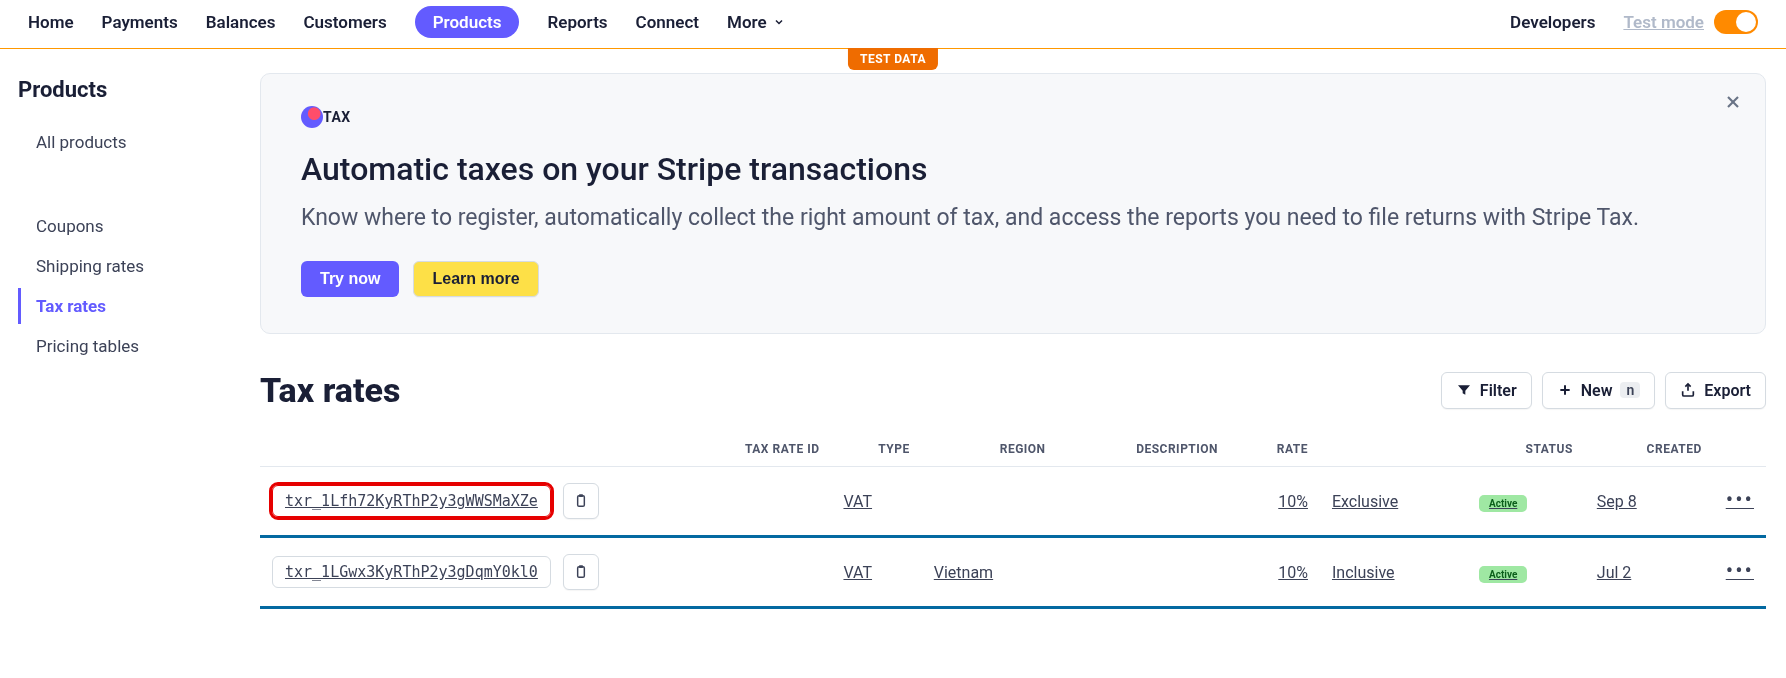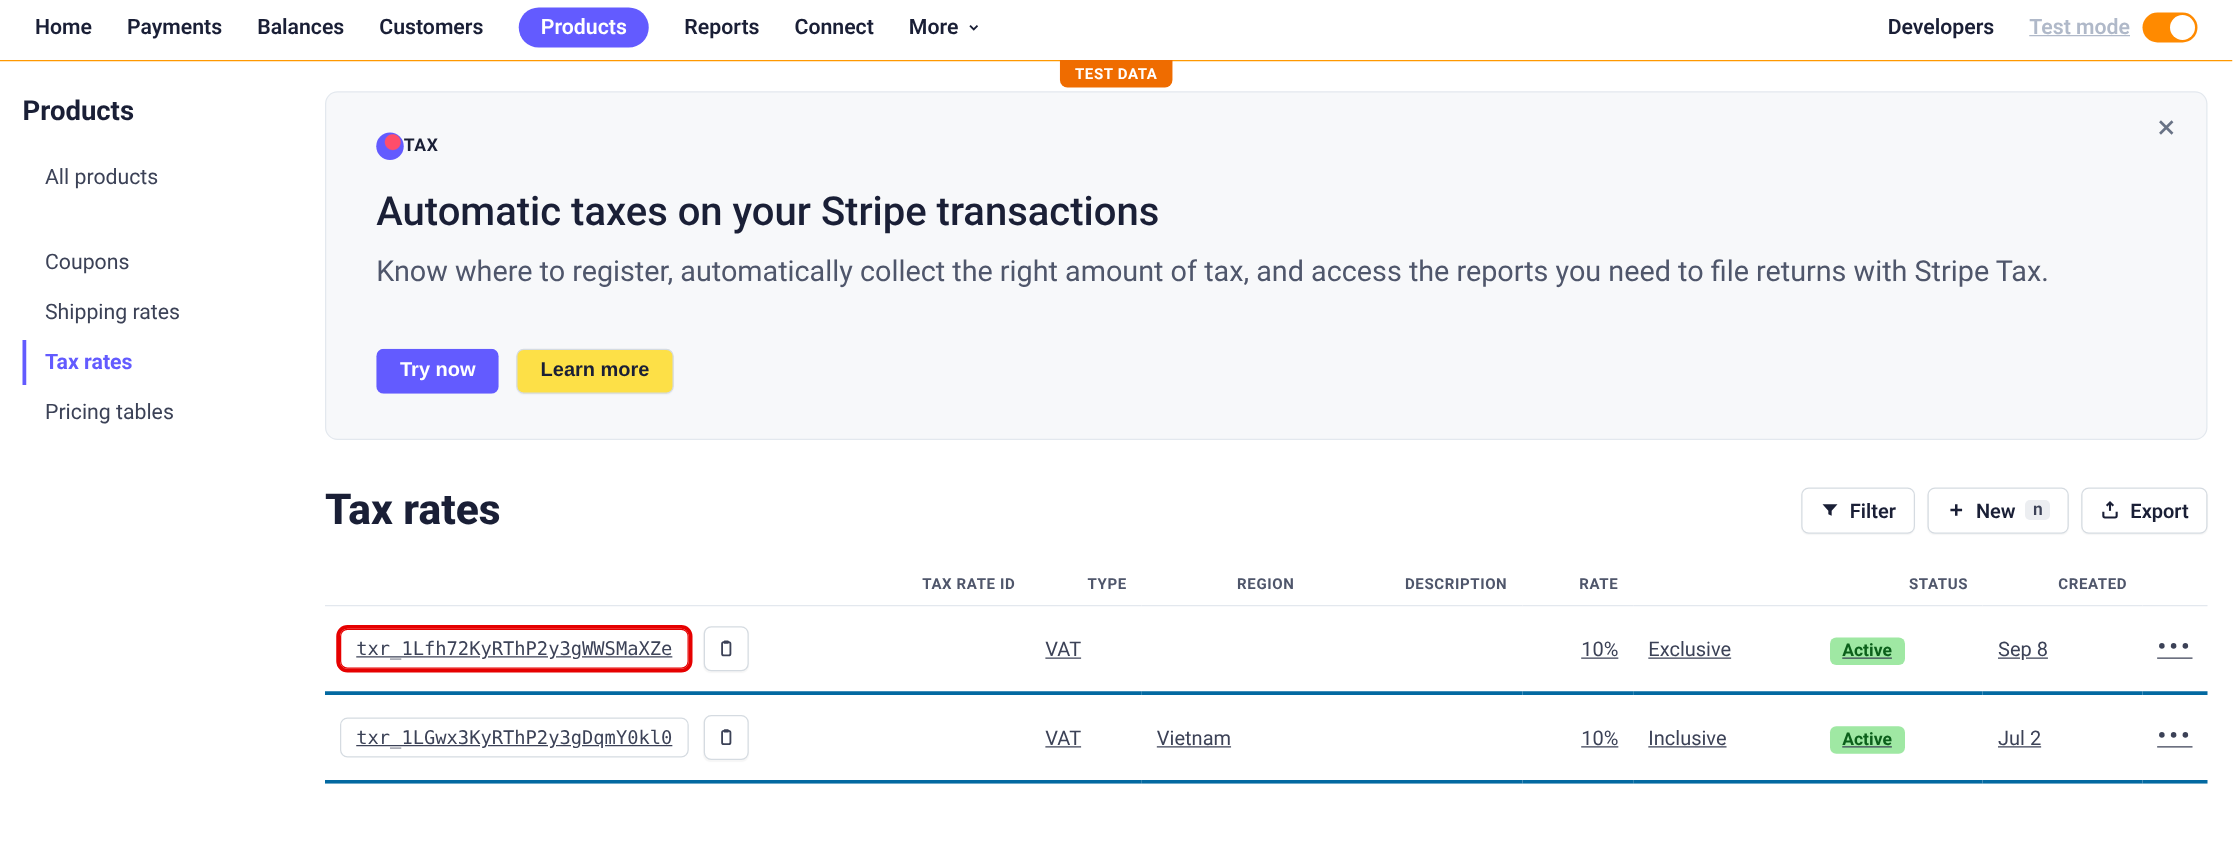--- a/index.html
+++ b/index.html
@@ -14,56 +14,56 @@
   .testmode-wrap { display: flex; align-items: center; gap: 10px; }
   .test-label { color: #b0b9c9; font-size: 17px; font-weight: 600; text-decoration: underline; }
   .toggle { width: 44px; height: 24px; background: #ff8a00; border-radius: 12px; position: relative; cursor: pointer; }
   .toggle .knob { position: absolute; top: 2px; right: 2px; width: 20px; height: 20px; background: #fff; border-radius: 50%; }
   .test-data-badge { position: absolute; left: 50%; transform: translateX(-50%); top: 100%;  background: #ef6c00; color: #fff; font-weight: 700; font-size: 12px; letter-spacing: 0.5px; padding: 4px 12px; border-radius: 0 0 6px 6px; }
   .page { display: flex; padding: 24px 0 0 0; }
   .sidebar { width: 260px; padding: 4px 0 0 18px; }
   .side-title { font-size: 22px; font-weight: 700; padding: 0 0 22px 0; }
   .side-list { list-style: none; border-left: 2px solid transparent; }
   .side-list li { padding: 8px 0 8px 16px; font-size: 17px; color: #3c4257; cursor: pointer; margin-bottom: 4px; }
-  .side-list li.gap-after { margin-bottom: 32px; }
+  .side-list li.gap-after { margin-bottom: 48px; }
   .side-list li.active { color: #635bff; font-weight: 700; border-left: 3px solid #635bff; margin-left: -2px; padding-left: 15px; }
   .content { flex: 1; padding: 0 20px 0 0; }
   .promo {
     background: #f7f8fa;
     border: 1px solid #e3e8ee;
     border-radius: 10px;
     padding: 32px 40px 36px 40px;
     margin-bottom: 36px;
     position: relative;
   }
   .promo-top { display: flex; align-items: center; margin-bottom: 22px; }
   .promo-icon { width: 22px; height: 22px; border-radius: 50%; background: radial-gradient(circle at 60% 35%, #ff4d6a 0 30%, #635bff 35% 100%); }
   .promo-label { font-size: 14px; font-weight: 700; color: #1a1f36; letter-spacing: 0.5px; }
   .promo-title { font-size: 32px; font-weight: 500; color: #1a1f36; margin-bottom: 14px; }
   .promo-desc { font-size: 23px; color: #4f566b; margin-bottom: 28px; line-height: 1.35; }
   .promo-actions { display: flex; gap: 14px; }
-  .btn { font-size: 16px; font-weight: 600; border-radius: 6px; padding: 8px 18px; cursor: pointer; border: 1px solid transparent; margin-top: 18px; }
+  .btn { font-size: 16px; font-weight: 600; border-radius: 6px; padding: 8px 18px; cursor: pointer; border: 1px solid transparent; }
   .btn-primary { background: #635bff; color: #fff; }
   .btn-secondary { background: #fde047; border-color: #d5dbe1; color: #1a1f36; box-shadow: 0 1px 1px rgba(0,0,0,0.03); }
   .promo-close { position: absolute; top: 18px; right: 22px; cursor: pointer; color: #697386; width: 20px; height: 20px; }
   .section-head { display: flex; align-items: center; justify-content: space-between; margin-bottom: 22px; }
   .section-title { font-size: 34px; font-weight: 800; }
   .section-actions { display: flex; gap: 10px; }
   .pill-btn { display: flex; align-items: center; gap: 8px; font-size: 16px; font-weight: 600; border: 1px solid #d5dbe1; border-radius: 6px; padding: 8px 14px; cursor: pointer; background: #fff; box-shadow: 0 1px 1px rgba(0,0,0,0.04); }
   .pill-btn .kbd { background: #eceef1; border-radius: 4px; padding: 0 6px; font-size: 14px; color: #3c4257; }
   .ic { width: 16px; height: 16px; color: #1a1f36; }
   table.data { width: 100%; border-collapse: collapse; }
   table.data th { text-align: right; font-size: 12px; font-weight: 700; color: #4f566b; letter-spacing: 0.5px; padding: 10px 12px; border-bottom: 1px solid #e3e8ee; }
   table.data th.right, table.data td.right { text-align: right; }
   table.data td { padding: 16px 12px; border-bottom: 3px solid #0369a1; font-size: 16px; color: #3c4257; vertical-align: middle; text-decoration: underline; }
   .idcell { display: flex; align-items: center; gap: 12px; }
   .idbox { border: 1px solid #d5dbe1; border-radius: 6px; padding: 6px 12px; font-family: ui-monospace, SFMono-Regular, Menlo, Consolas, monospace; font-size: 15px; color: #3c4257; }
   .idbox.highlight { outline: 3px solid #e60000; outline-offset: 0; border-color: #e60000; }
   .copy-btn { border: 1px solid #d5dbe1; border-radius: 6px; width: 36px; height: 36px; display: flex; align-items: center; justify-content: center; background: #fff; cursor: pointer; box-shadow: 0 1px 1px rgba(0,0,0,0.04); }
-  .status-badge { background: #9fe8a3; color: #0b5f1a; font-size: 14px; font-weight: 700; padding: 3px 10px; border-radius: 5px; }
+  .status-badge { background: #9fe8a3; color: #0b5f1a; font-size: 10px; font-weight: 700; padding: 3px 10px; border-radius: 5px; }
   .row-menu { width: 26px; text-align: center; cursor: pointer; color: #4f566b; }
   .dots { font-size: 22px; letter-spacing: 2px; line-height: 0; }
 </style>
 </head>
 <body>
 
 <div class="topbar">
   <div class="nav-left">
     <div class="nav-item">Home</div>
     <div class="nav-item">Payments</div>

